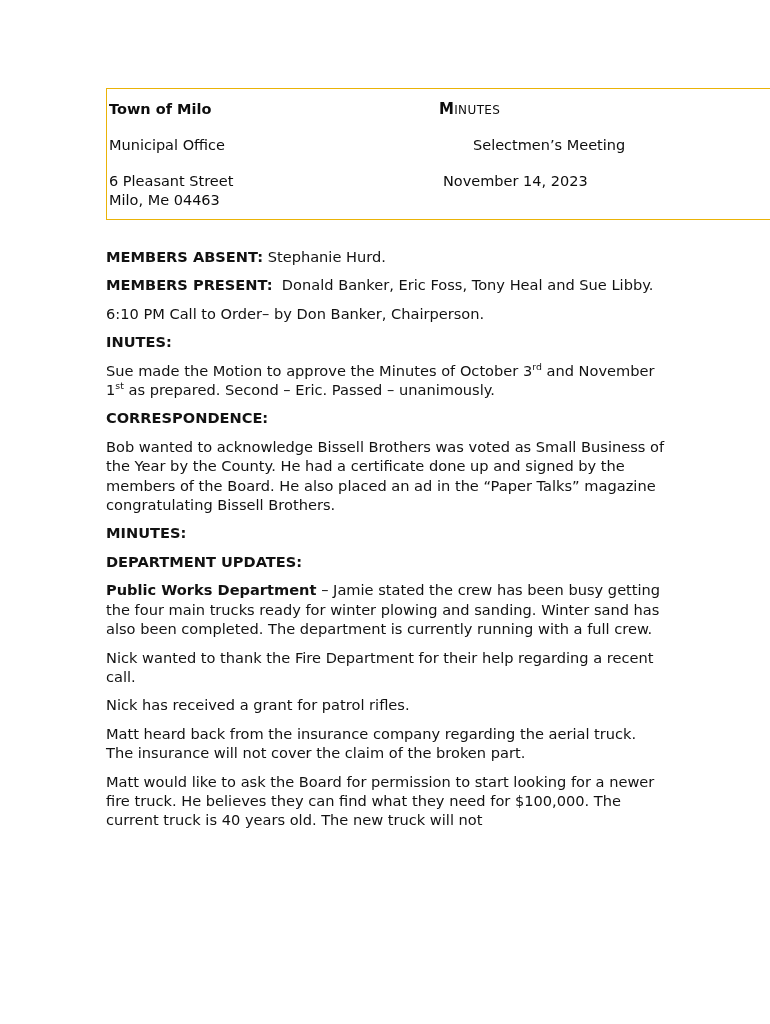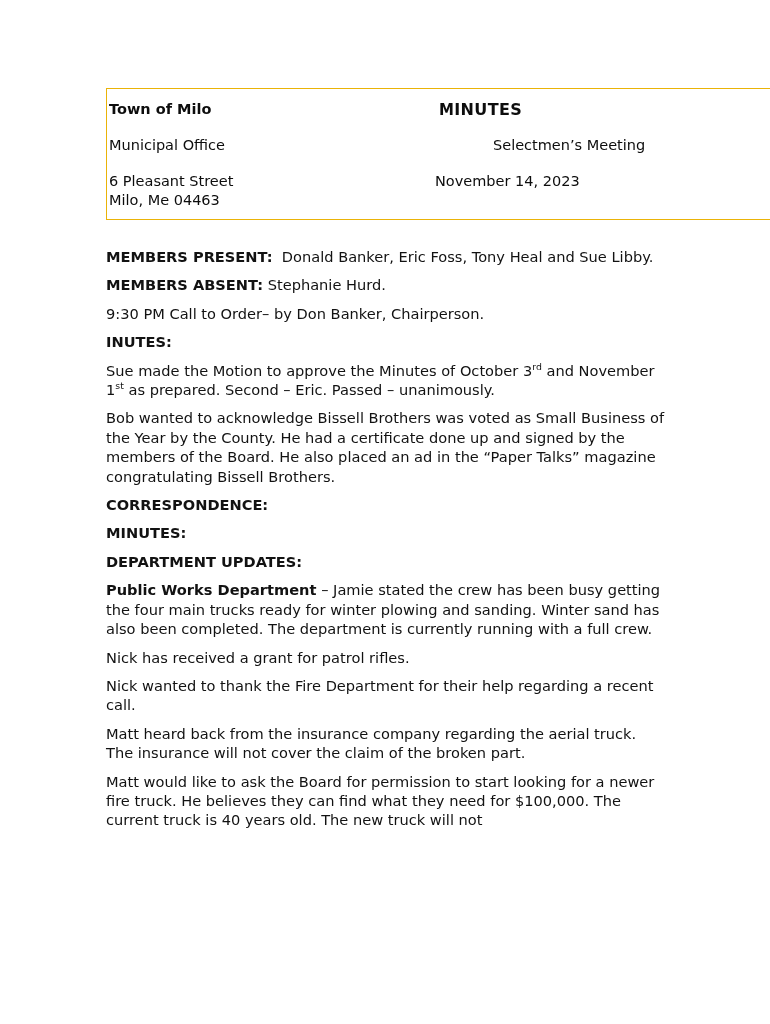--- a/index.html
+++ b/index.html
@@ -58,22 +58,22 @@
     white-space: nowrap;
   }
   .bold { font-weight: bold; }
 
   .smallcaps-first {
     font-weight: bold;
     font-size: 15px;
     letter-spacing: 0.2px;
   }
   .smallcaps-rest {
-    font-weight: bold;
-    font-size: 16px;
+    font-weight: normal;
+    font-size: 12px;
     letter-spacing: 0.4px;
   }
 
   
   .body-wrap {
     width: 560px;
     margin-top: 27px;
   }
   p.para {
     margin: 0 0 9px 0;
@@ -104,66 +104,66 @@
 
           <div class="hdr-line">
             <span class="hdr-left bold">Town of Milo</span>
             <span class="hdr-right" style="left:330px;"><span class="smallcaps-first">M</span><span class="smallcaps-rest">INUTES</span></span>
           </div>
 
           <div class="hdr-gap"></div>
 
           <div class="hdr-line">
             <span class="hdr-left">Municipal Office</span>
-            <span class="hdr-right" style="left:384px;">Selectmen’s Meeting</span>
+            <span class="hdr-right" style="left:364px;">Selectmen’s Meeting</span>
           </div>
 
           <div class="hdr-gap"></div>
 
           <div class="hdr-line">
             <span class="hdr-left">6 Pleasant Street</span>
-            <span class="hdr-right" style="left:326px;text-align:center;">November 14, 2023</span>
+            <span class="hdr-right" style="left:334px;text-align:center;">November 14, 2023</span>
           </div>
 
           <div class="hdr-line">
             <span class="hdr-left">Milo, Me   04463</span>
           </div>
 
         </div>
       </td>
     </tr>
   </tbody>
     </table>
 
   <div class="body-wrap">
 
+    <p class="para"><span class="h-label">MEMBERS ABSENT:</span>&nbsp;<span>Stephanie Hurd.</span></p>
+
     <p class="para"><span class="h-label">MEMBERS PRESENT:</span>&nbsp;&nbsp;<span>Donald Banker, Eric Foss, Tony Heal and Sue Libby.</span></p>
 
-    <p class="para"><span class="h-label">MEMBERS ABSENT:</span>&nbsp;<span>Stephanie Hurd.</span></p>
-
-    <p class="para">9:30 PM   Call to Order– by Don Banker, Chairperson.</p>
+    <p class="para">6:10 PM   Call to Order– by Don Banker, Chairperson.</p>
 
     <p class="para h-label">INUTES:</p>
 
     <p class="para"><span>Sue made the Motion to approve the Minutes of October 3</span><sup>rd</sup><span> and November 1</span><sup>st</sup><span> as prepared.  Second – Eric.  Passed – unanimously.</span></p>
 
+    <p class="para h-label">CORRESPONDENCE:</p>
+
     <p class="para">Bob wanted to acknowledge Bissell Brothers was voted as Small Business of the Year by the County.  He had a certificate done up and signed by the members of the Board.  He also placed an ad in the “Paper Talks” magazine congratulating Bissell Brothers.</p>
-
-    <p class="para h-label">CORRESPONDENCE:</p>
 
     <p class="para h-label">MINUTES:</p>
 
     <p class="para h-label">DEPARTMENT UPDATES:</p>
 
     <p class="para"><span class="h-label">Public Works Department</span><span> – Jamie stated the crew has been busy getting the four main trucks ready for winter plowing and sanding.  Winter sand has also been completed.  The department is currently running with a full crew.</span></p>
 
 
+    <p class="para">Nick wanted to thank the Fire Department for their help regarding a recent call.</p>
+
     <p class="para">Nick has received a grant for patrol rifles.</p>
-
-    <p class="para">Nick wanted to thank the Fire Department for their help regarding a recent call.</p>
 
 
     <p class="para">Matt heard back from the insurance company regarding the aerial truck.  The insurance will not cover the claim of the broken part.</p>
 
     <p class="para">Matt would like to ask the Board for permission to start looking for a newer fire truck.  He believes they can find what they need for $100,000.  The current truck is 40 years old.  The new truck will not</p>
 
   </div>
 </div>
 
 </body></html>

